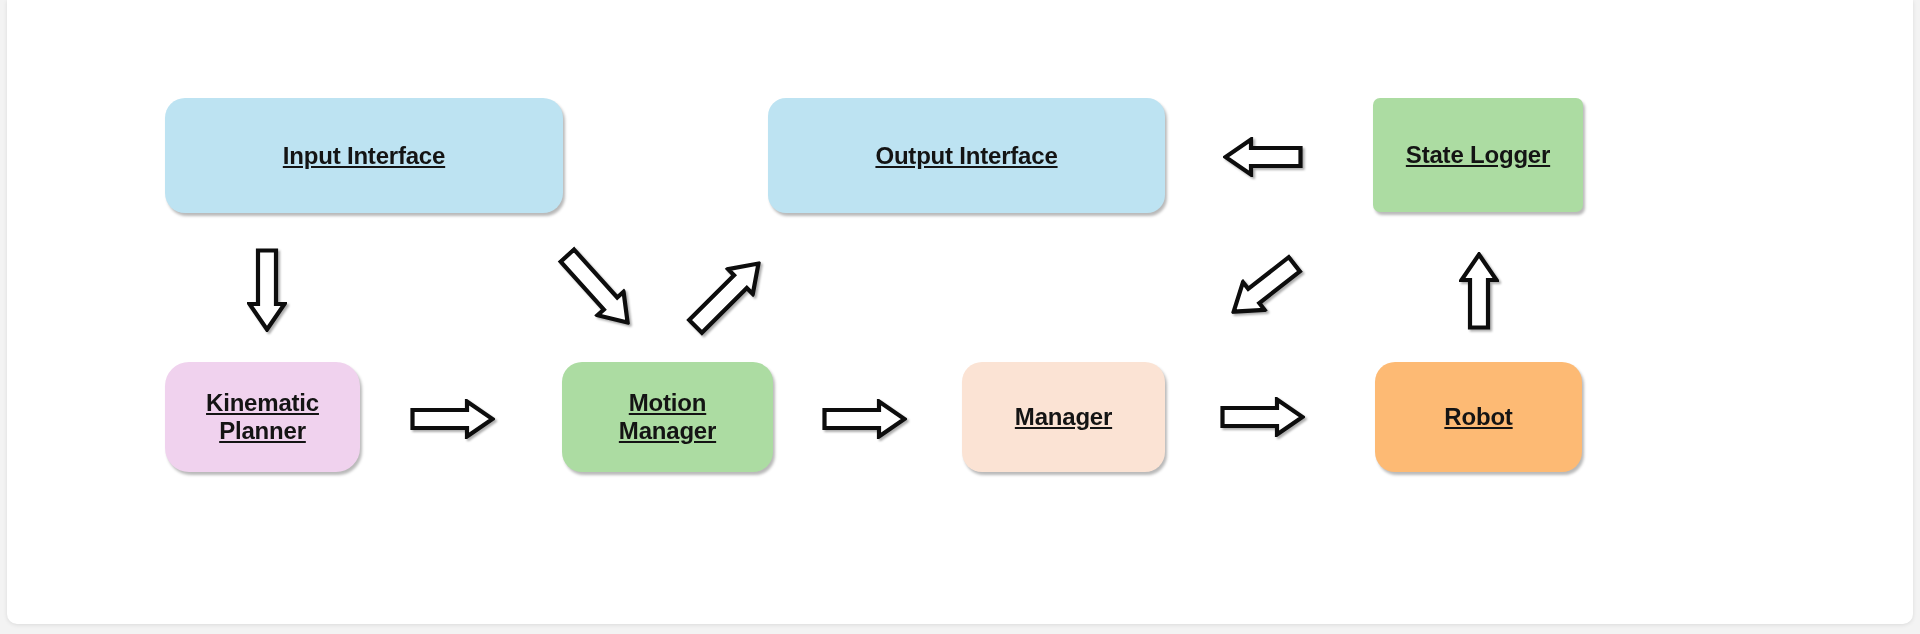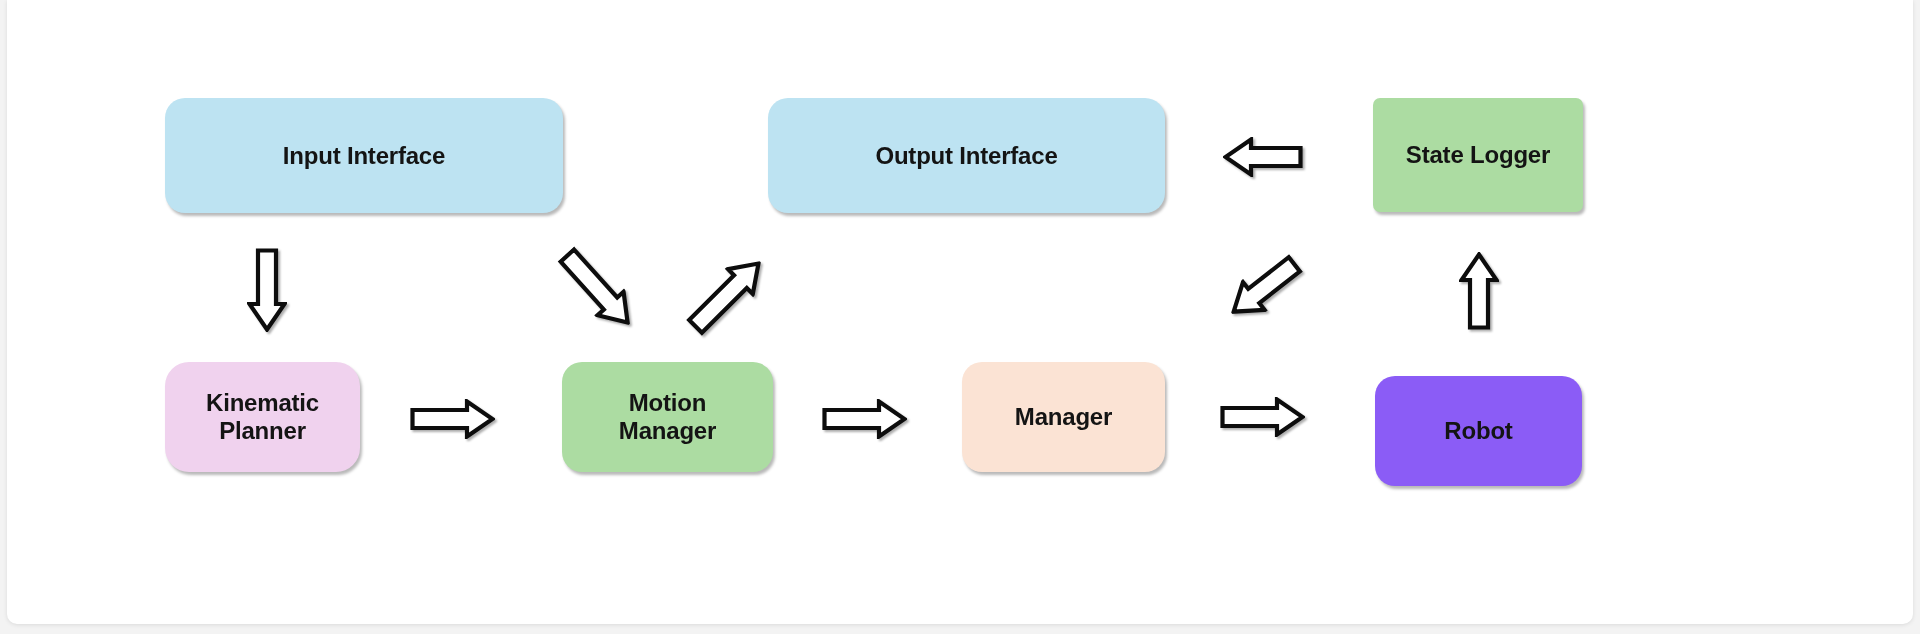--- a/index.html
+++ b/index.html
@@ -26,52 +26,53 @@
     border-radius: 20px;
     box-shadow: 2px 3px 3px rgba(0,0,0,0.28);
     padding: 0 24px;
   }
   .node-label {
     font-weight: 700;
     font-size: 24px;
     line-height: 1.15;
     color: #141414;
     letter-spacing: -0.2px;
+    text-decoration: underline;
   }
   .arrow {
     position: absolute;
     filter: drop-shadow(2px 2.5px 1.3px rgba(0,0,0,0.32));
   }
   .arrow-rot { width: 100%; height: 100%; }
   .arrow svg { display: block; }
 </style>
 </head>
 <body>
 
 <div class="page-canvas"></div>
 <div id="diagram-root">
     <div class="node" style="left: 165px; top: 98px; width: 398px; height: 115px; background: rgb(189, 227, 242);">
     <span class="node-label">Input Interface</span>
   </div>
-    <div class="node" style="left: 768px; top: 98px; width: 397px; height: 115px; background: rgb(189, 227, 242);">
+    <div class="node" style="left: 768px; top: 98px; width: 397px; height: 115px; background: rgb(189, 227, 242); border-radius: 18px;">
     <span class="node-label">Output Interface</span>
   </div>
     <div class="node" style="left: 1373px; top: 98px; width: 210px; height: 114px; background: rgb(172, 220, 162); border-radius: 7px;">
     <span class="node-label">State Logger</span>
   </div>
     <div class="node" style="left: 165px; top: 362px; width: 195px; height: 110px; background: rgb(240, 210, 238); border-radius: 24px;">
     <span class="node-label">Kinematic Planner</span>
   </div>
     <div class="node" style="left: 562px; top: 362px; width: 211px; height: 110px; background: rgb(172, 220, 162); border-radius: 20px;">
     <span class="node-label">Motion Manager</span>
   </div>
     <div class="node" style="left: 962px; top: 362px; width: 203px; height: 110px; background: rgb(251, 227, 212);">
     <span class="node-label">Manager</span>
   </div>
-    <div class="node" style="left: 1375px; top: 376px; width: 207px; height: 110px; background: #8b5cf6;">
+    <div class="node" style="left: 1375px; top: 362px; width: 207px; height: 110px; background: #fdba74;">
     <span class="node-label">Robot</span>
   </div>
     <div class="arrow" style="left: 225px; top: 270px; width: 84px; height: 40px;">
     <div class="arrow-rot" style="transform: rotate(90deg);">
         <svg width="84" height="40" viewBox="0 0 84 40" xmlns="http://www.w3.org/2000/svg">
           <polygon points="2.5,11 56,11 56,2.5 81.5,20 56,37.5 56,29 2.5,29" fill="#FFFFFF" stroke="#0D0D0D" stroke-width="4.2" stroke-linejoin="miter"></polygon>
         </svg>
       </div>
   </div>
     <div class="arrow" style="left: 549.5px; top: 269px; width: 95px; height: 40px;">

